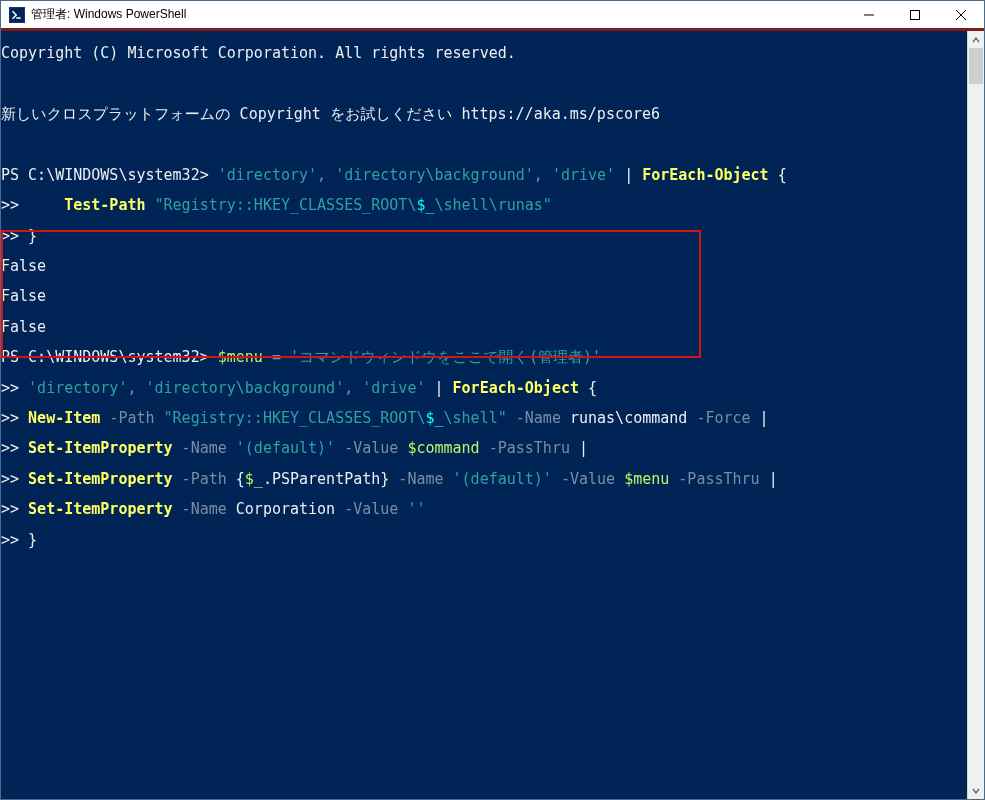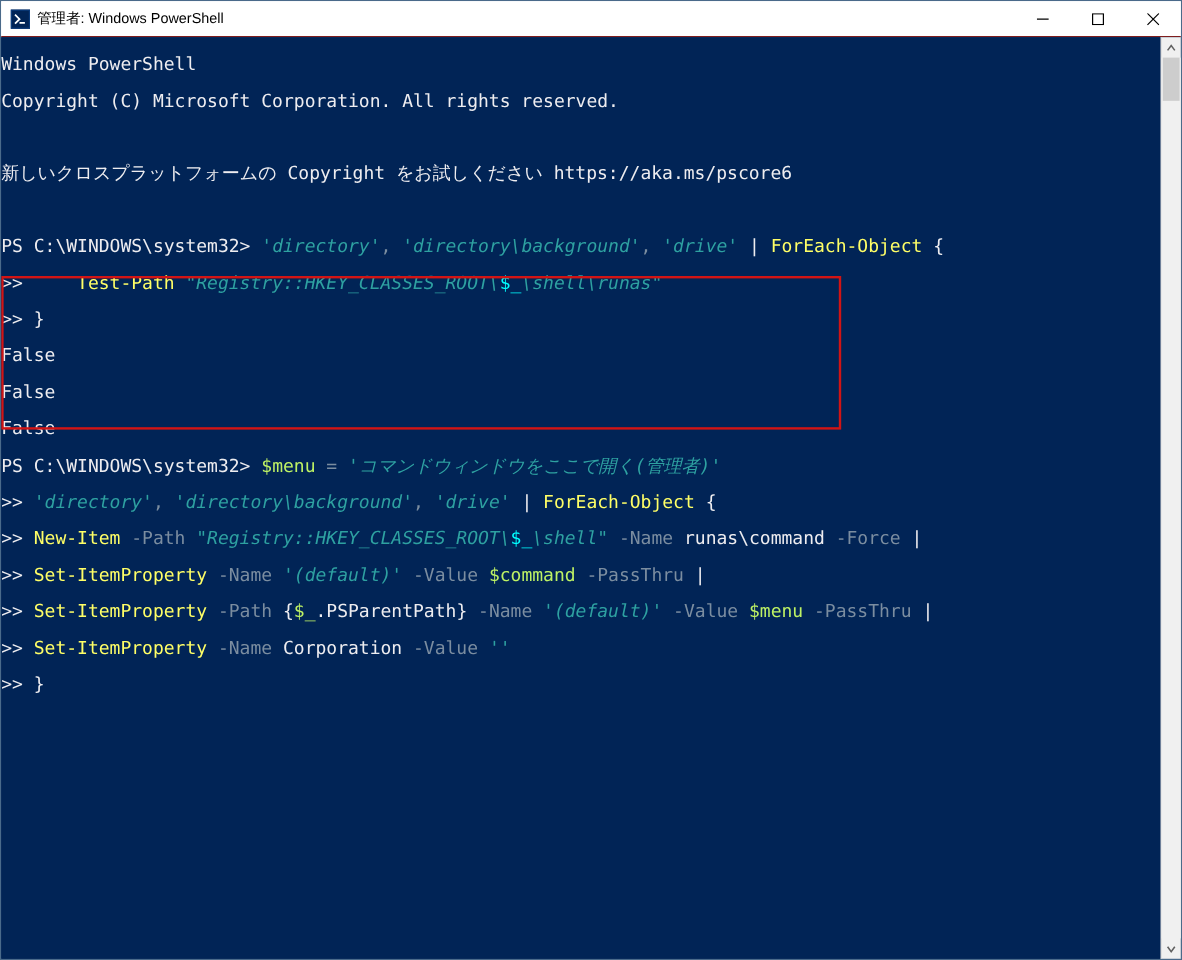--- a/index.html
+++ b/index.html
@@ -12,21 +12,21 @@
   .window {
     width: 985px; height: 800px;
     display: flex; flex-direction: column;
     border: 1px solid #4a6a8a;
     background: #fff;
   }
   .titlebar {
     height: 26px; flex: 0 0 30px;
     background: #ffffff;
     display: flex; align-items: center;
-    border-bottom: 1px solid #7f1d1d;
+    border-bottom: 3px solid #7f1d1d;
     justify-content: space-between;
   }
   .titlebar .ps-icon {
     width: 16px; height: 16px;
     margin: 0 6px 0 8px;
     background: #012456;
     border: 1px solid #0a3a7a;
     display: flex; align-items: center; justify-content: center;
   }
   .titlebar .ps-icon svg { width: 12px; height: 12px; }
@@ -78,22 +78,22 @@
     flex: 1 1 auto; position: relative; background: #f0f0f0;
   }
   .scrollbar .thumb {
     position: absolute; left: 1px; right: 1px;
     top: 0; height: 36px;
     background: #cdcdcd;
   }
 
   .c-white   { color: #eeedf0; }
   .c-gray    { color: #7b8da0; }
-  .c-yellow  { color: #ffff66; }
-  .c-teal    { color: #2ea1a1; font-style: italic; }
+  .c-yellow  { color: #ffff66; font-weight: bold; }
+  .c-teal    { color: #2ea1a1; }
   .c-orange  { color: #bef264; }
   .c-brightcyan { color: #00ffff; }
 
   .hl-box {
     position: absolute;
     border: 2px solid #d21414;
     pointer-events: none;
   }
 
   .syn span { white-space: pre; }
@@ -125,21 +125,20 @@
     <div class="btn close">
       <svg width="10" height="10">
           <line x1="0" y1="0" x2="10" y2="10" stroke="#000" stroke-width="1"></line>
           <line x1="10" y1="0" x2="0" y2="10" stroke="#000" stroke-width="1"></line>
         </svg>
     </div>
   </div>
 
   <div class="client">
     <div class="terminal">
-<div class="line syn"><span class="c-white">Windows PowerShell</span></div>
 <div class="line syn"><span class="c-white">Copyright (C) Microsoft Corporation. All rights reserved.</span></div>
 <div class="line syn"><span class="c-white"></span>&nbsp;</div>
 <div class="line syn"><span class="c-white">新しいクロスプラットフォームの Copyright をお試しください https://aka.ms/pscore6</span></div>
 <div class="line syn"><span class="c-white"></span>&nbsp;</div>
 <div class="line syn"><span class="c-white">PS C:\WINDOWS\system32&gt; </span><span class="c-teal">'directory'</span><span class="c-gray">, </span><span class="c-teal">'directory\background'</span><span class="c-gray">, </span><span class="c-teal">'drive'</span><span class="c-white"> | </span><span class="c-yellow">ForEach-Object</span><span class="c-white"> {</span></div>
 <div class="line syn"><span class="c-white">&gt;&gt; </span><span>    </span><span class="c-yellow">Test-Path</span><span> </span><span class="c-teal">"Registry::HKEY_CLASSES_ROOT\</span><span class="c-brightcyan">$_</span><span class="c-teal">\shell\runas"</span></div>
 <div class="line syn"><span class="c-white">&gt;&gt; </span><span class="c-white">}</span></div>
 <div class="line syn"><span class="c-white">False</span></div>
 <div class="line syn"><span class="c-white">False</span></div>
 <div class="line syn"><span class="c-white">False</span></div>

